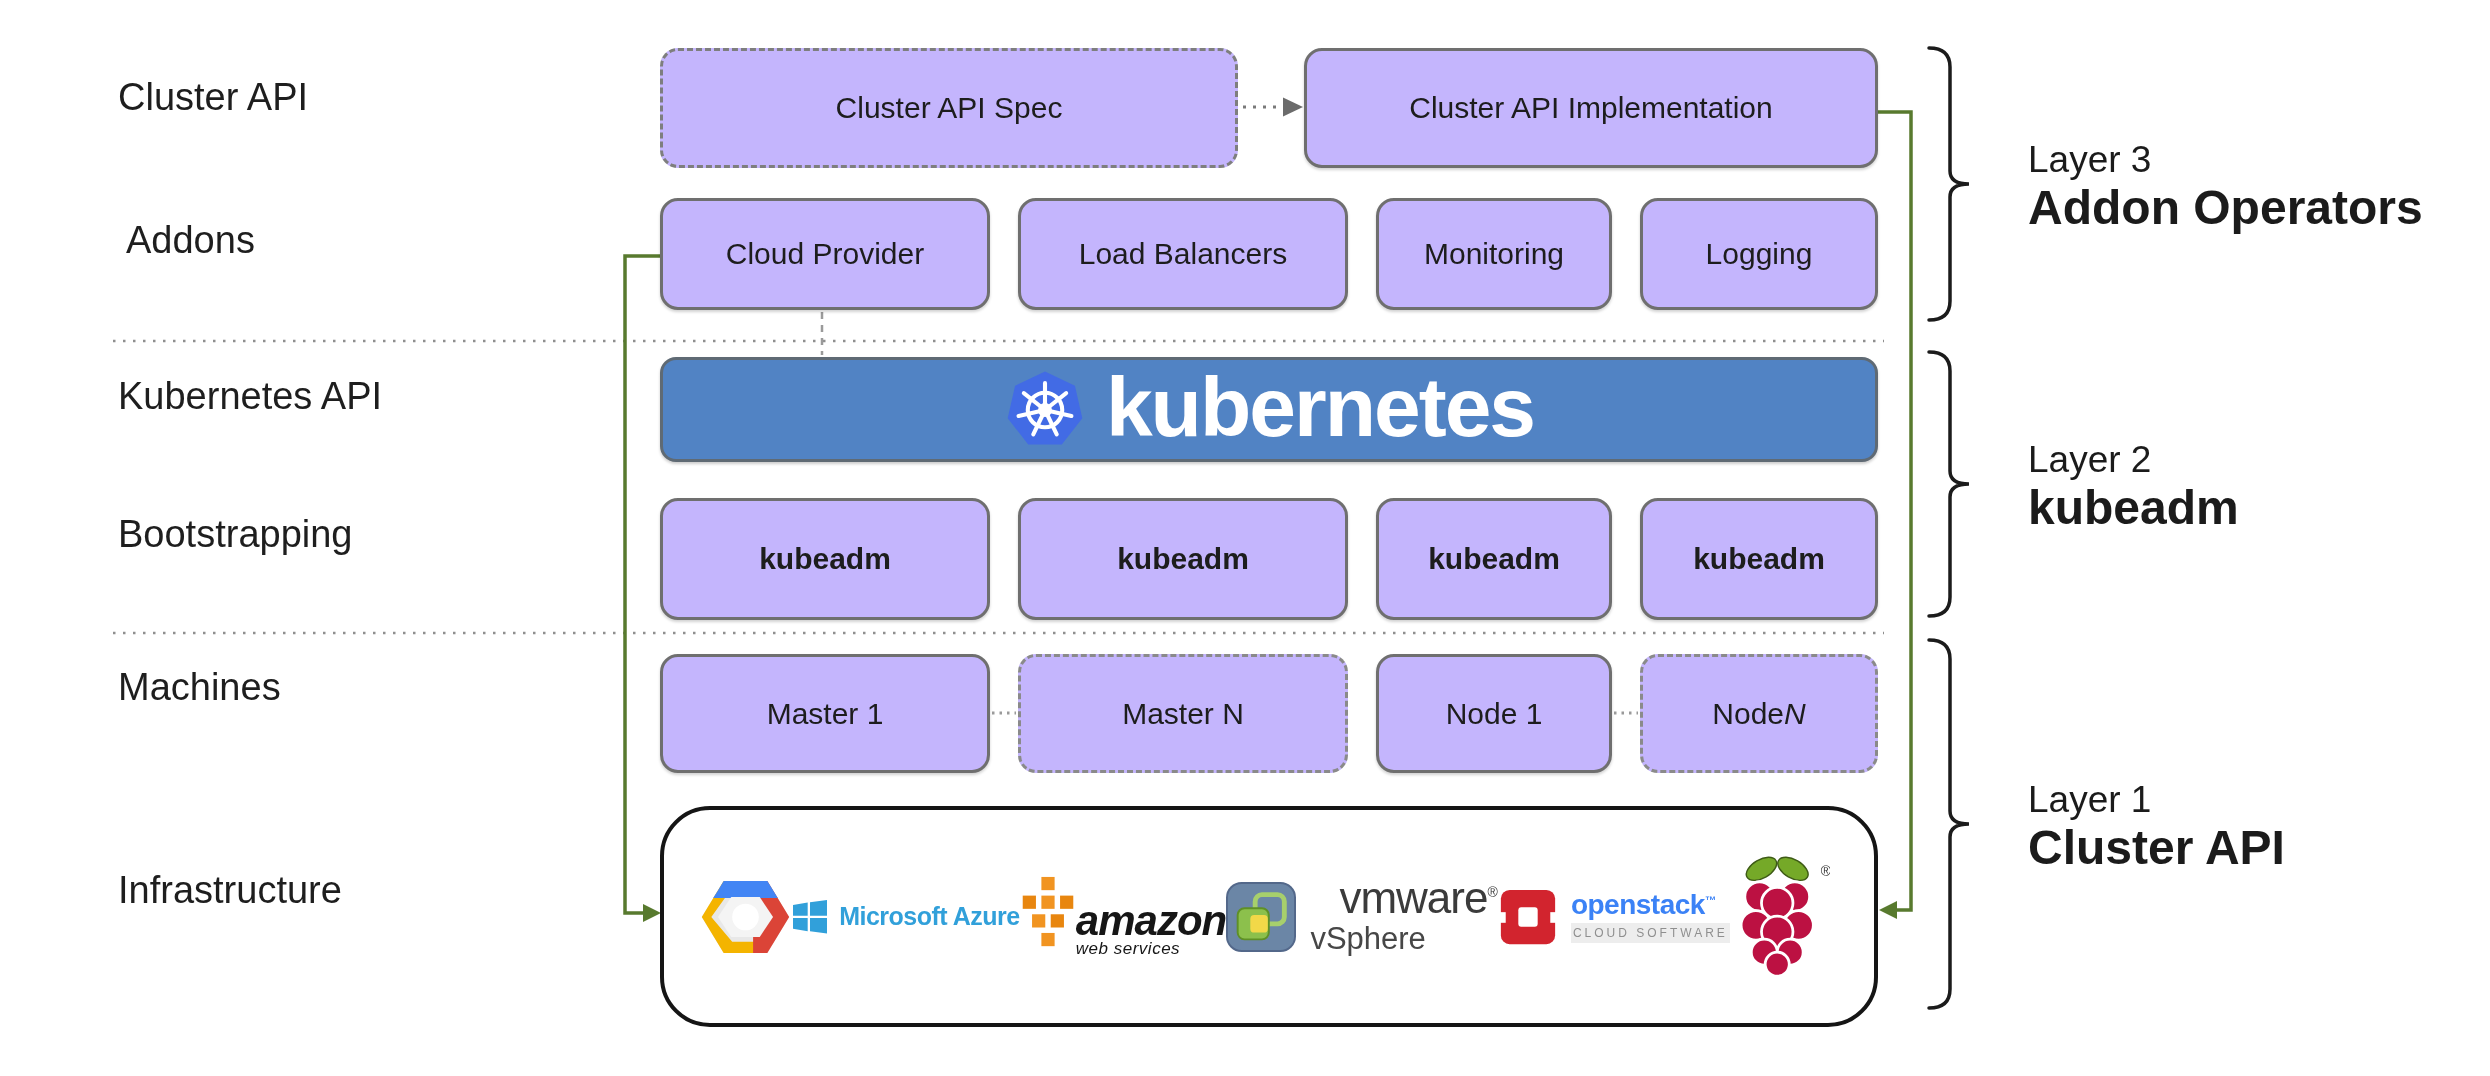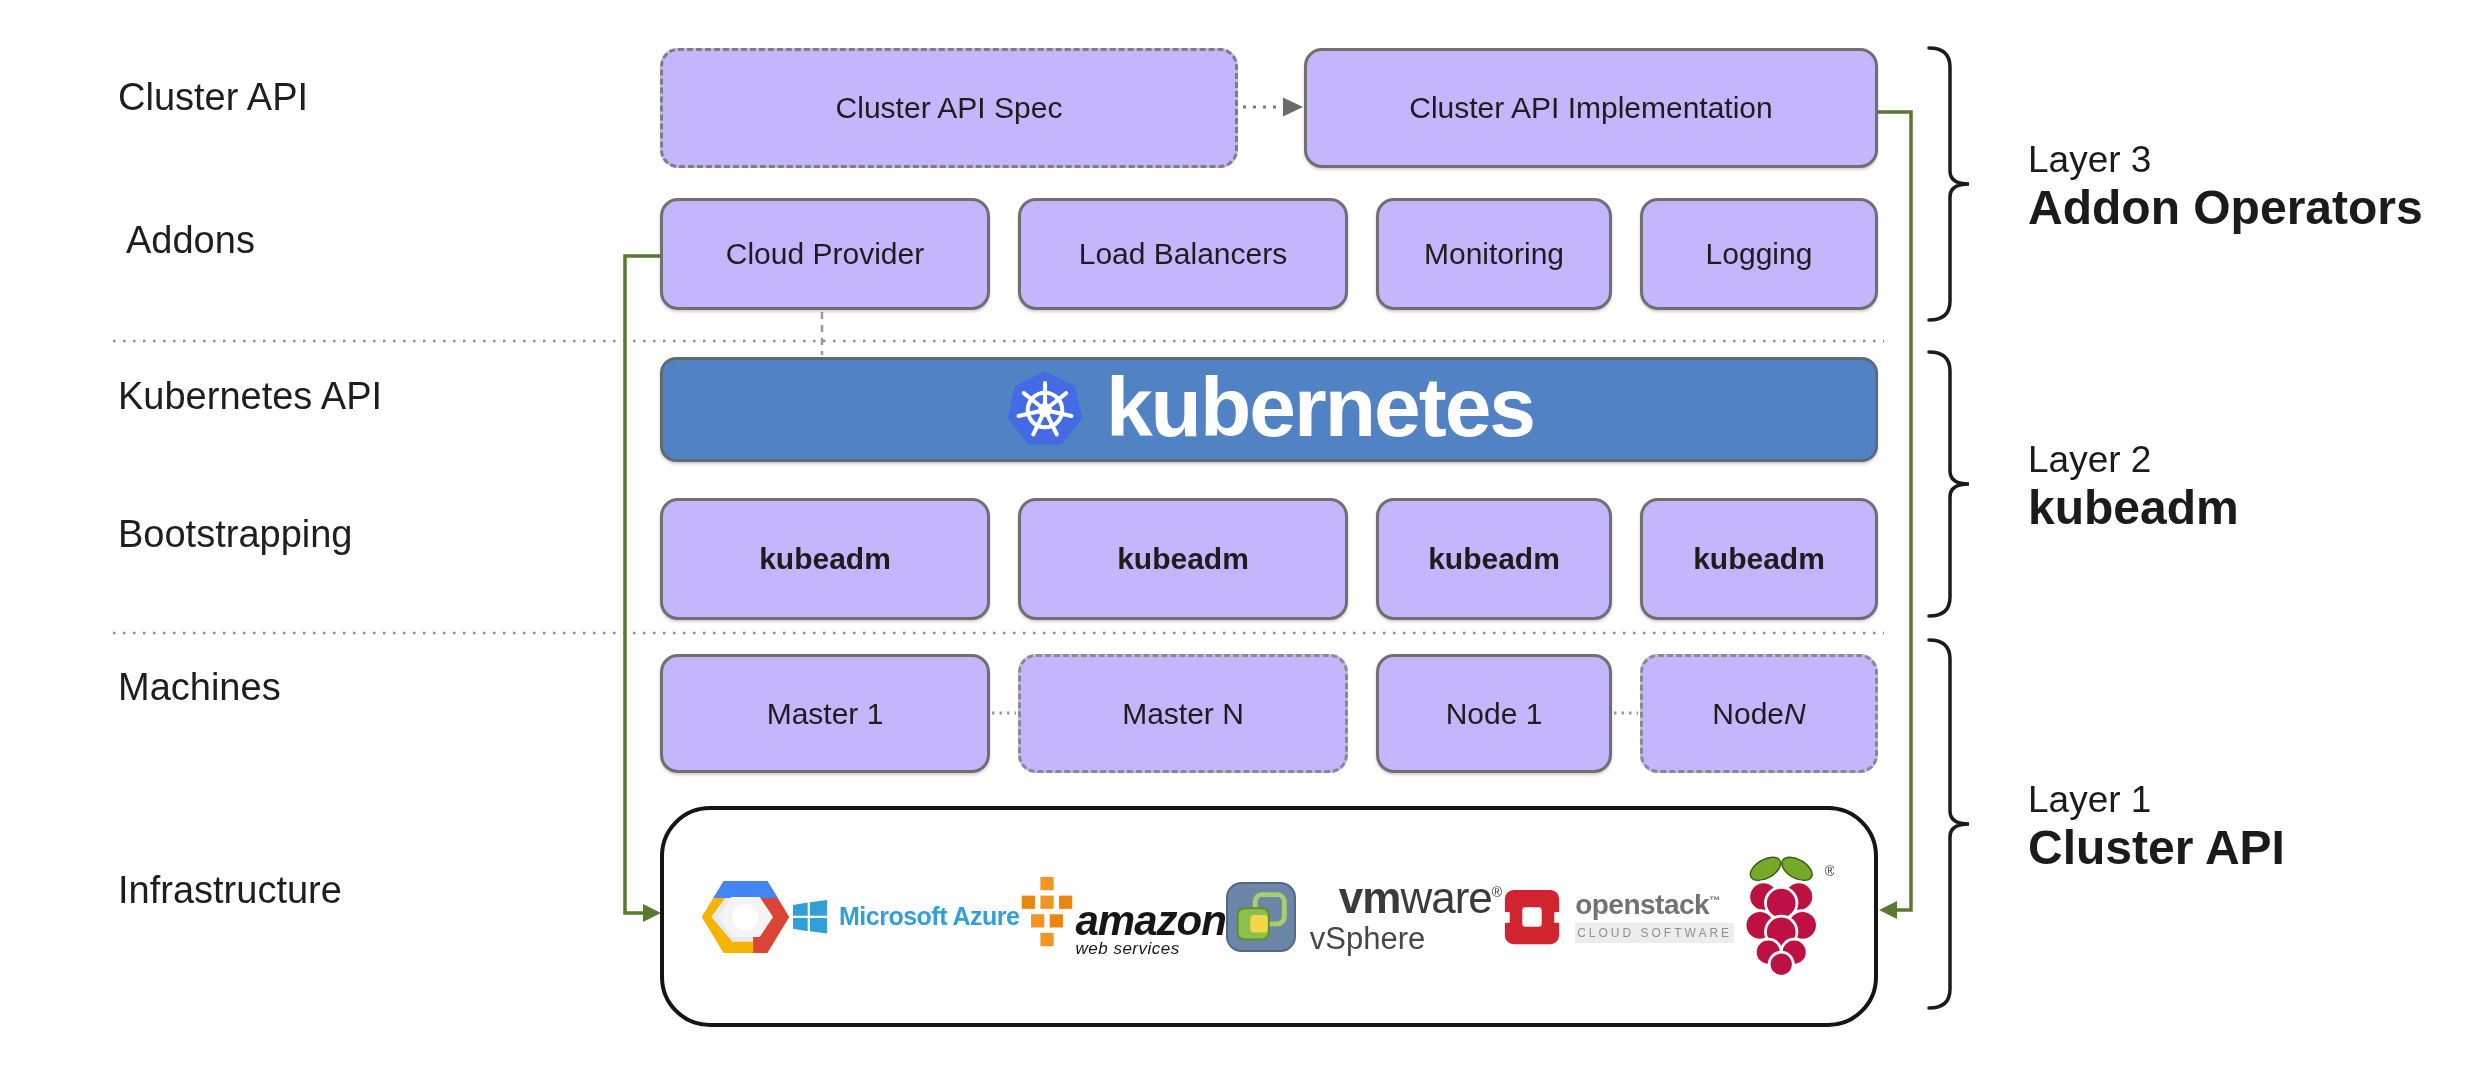--- a/index.html
+++ b/index.html
@@ -45,26 +45,26 @@
   .brand{display:flex;align-items:center;}
   .azure{gap:12px;}
   .azure .aztxt{font-size:25px;font-weight:600;color:#31a0da;letter-spacing:-0.5px;}
   .aws{align-items:flex-end;font-style:italic;}
   .aws .awscol{display:flex;flex-direction:column;align-items:flex-start;padding-bottom:2px;}
   .aws .amazon{font-size:42px;font-weight:bold;color:#161616;line-height:0.9;letter-spacing:-1px;}
   .aws .websvc{font-size:17px;color:#161616;line-height:1.1;letter-spacing:0.5px;}
   .vmw{gap:14px;}
   .vmw .vcol{display:flex;flex-direction:column;align-items:flex-start;}
   .vmw .vmware{font-size:44px;color:#3b3b3b;line-height:1;letter-spacing:-1px;}
-  .vmw .vmware b{font-weight:bold;margin-left:29px;}
+  .vmw .vmware b{font-weight:normal;margin-left:29px;}
   .vmw .vmware sup{font-size:14px;}
   .vmw .vsphere{font-size:31px;color:#474747;line-height:1.1;margin-top:2px;}
   .ost{gap:12px;}
   .ost .ocol{display:flex;flex-direction:column;align-items:flex-start;}
-  .ost .openstack{font-size:28px;font-weight:600;color:#737373;line-height:1;letter-spacing:-0.5px;text-align:right;}
+  .ost .openstack{font-size:28px;font-weight:600;color:#3b82f6;line-height:1;letter-spacing:-0.5px;text-align:right;}
   .ost .openstack sup{font-size:11px;}
   .ost .cloudsw{font-size:12px;letter-spacing:3px;color:#8f8f8f;background:#ededed;
     padding:3px 2px;margin-top:4px;}
   .rpi{position:relative;}
   .it{font-style:italic;}
 </style>
 </head>
 <body>
 
 <div id="canvas">

